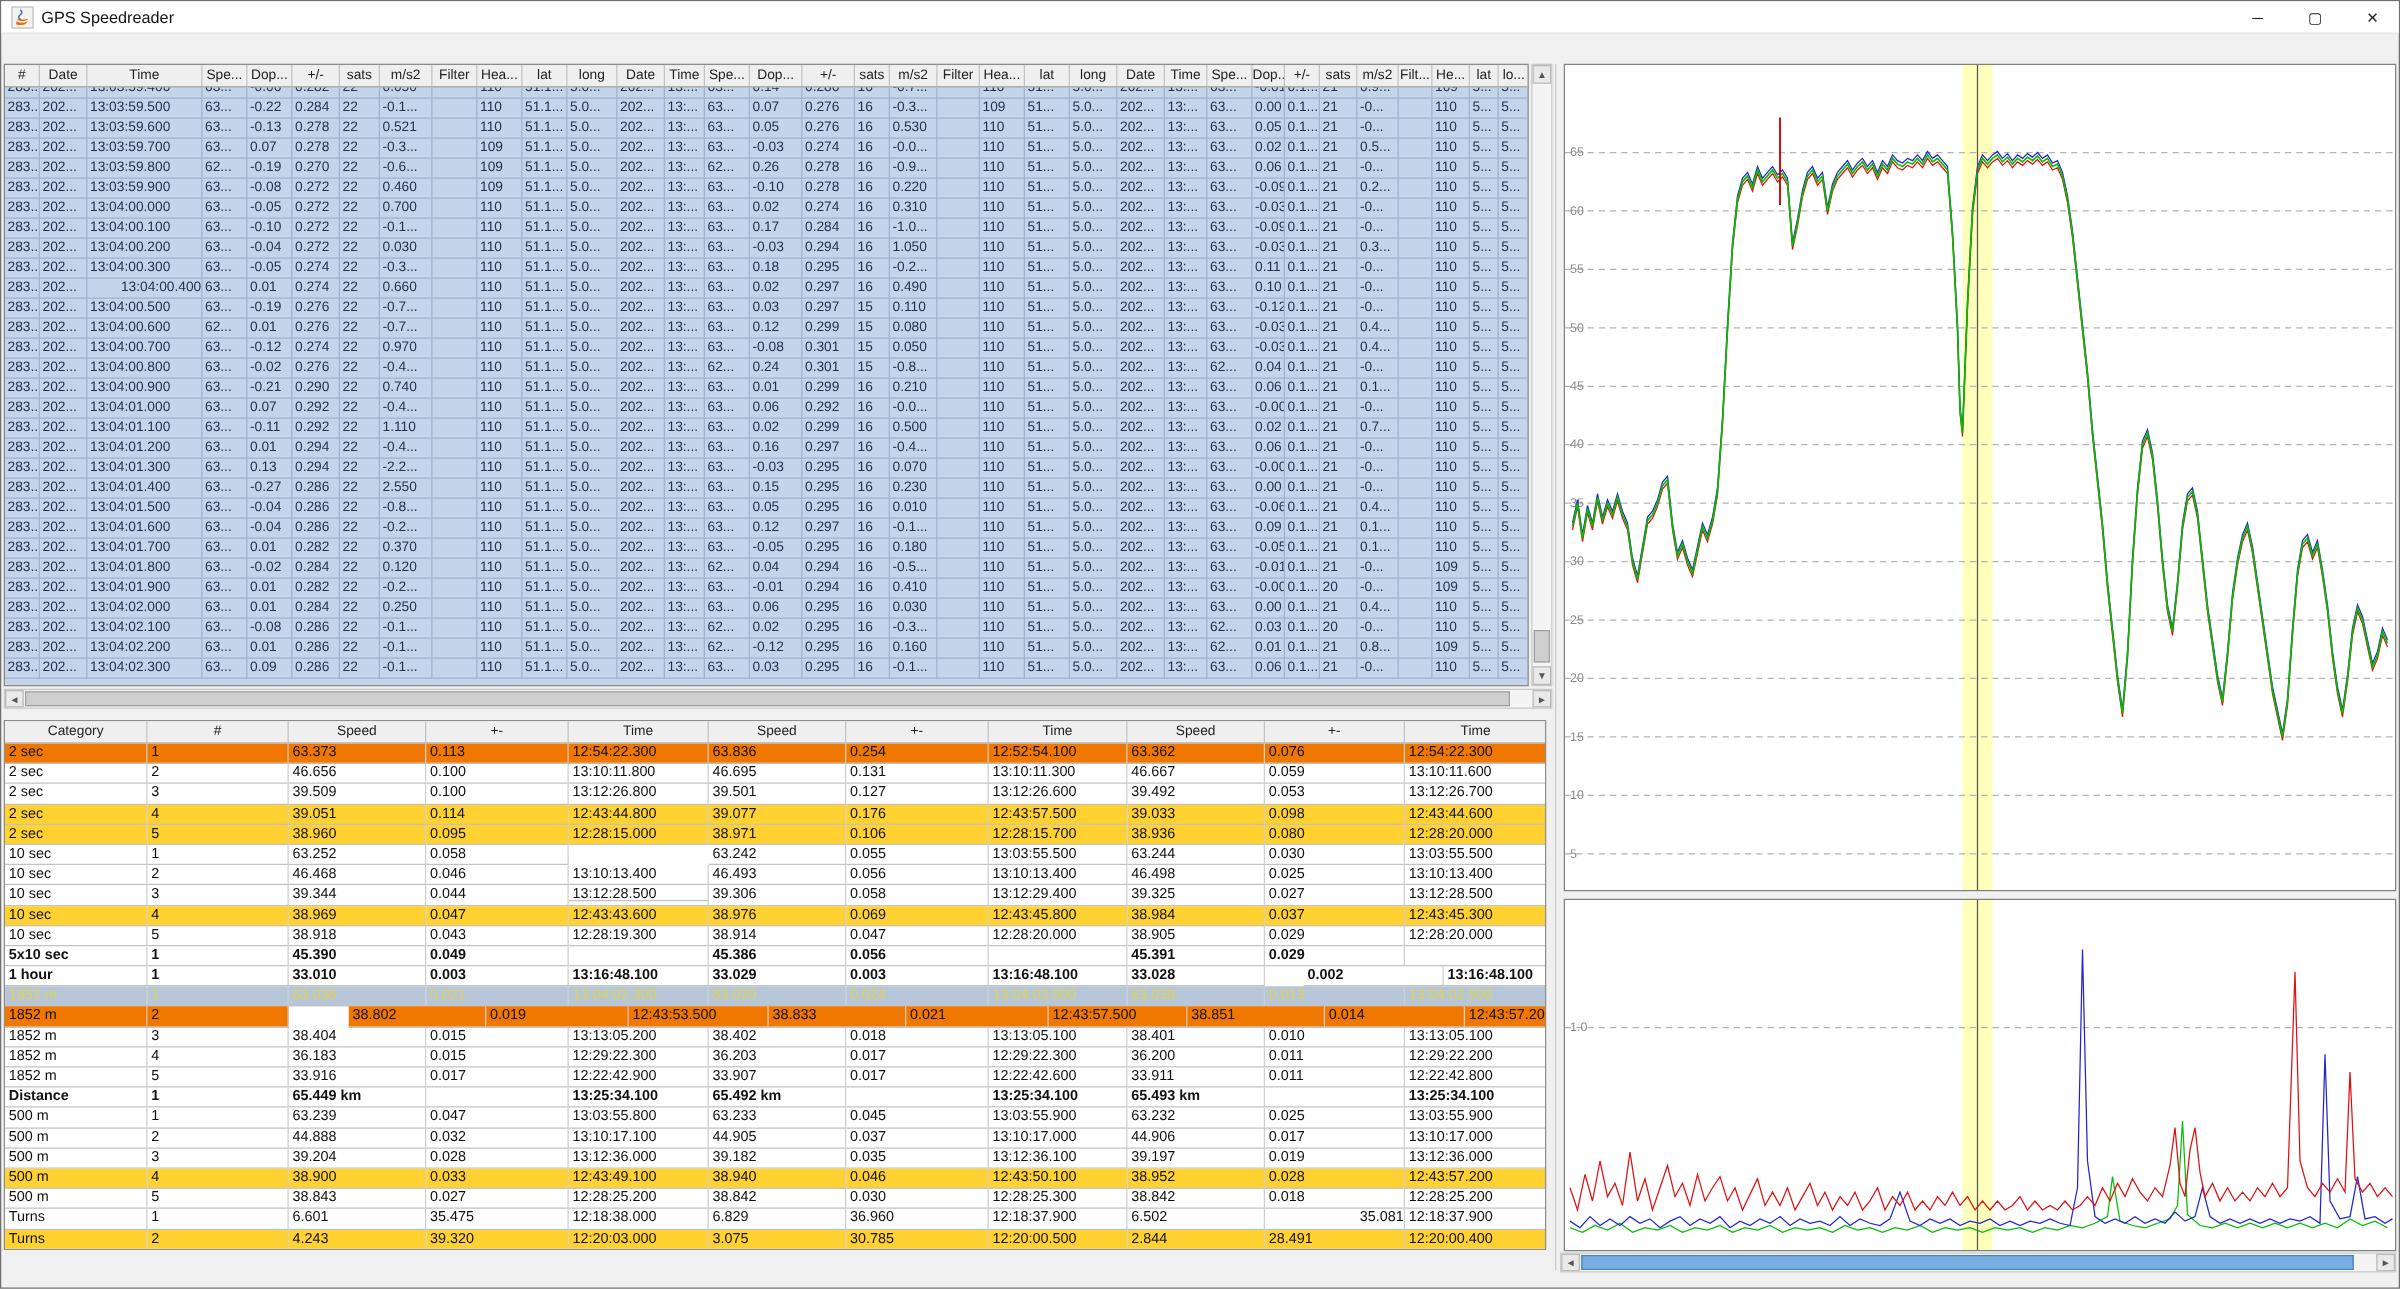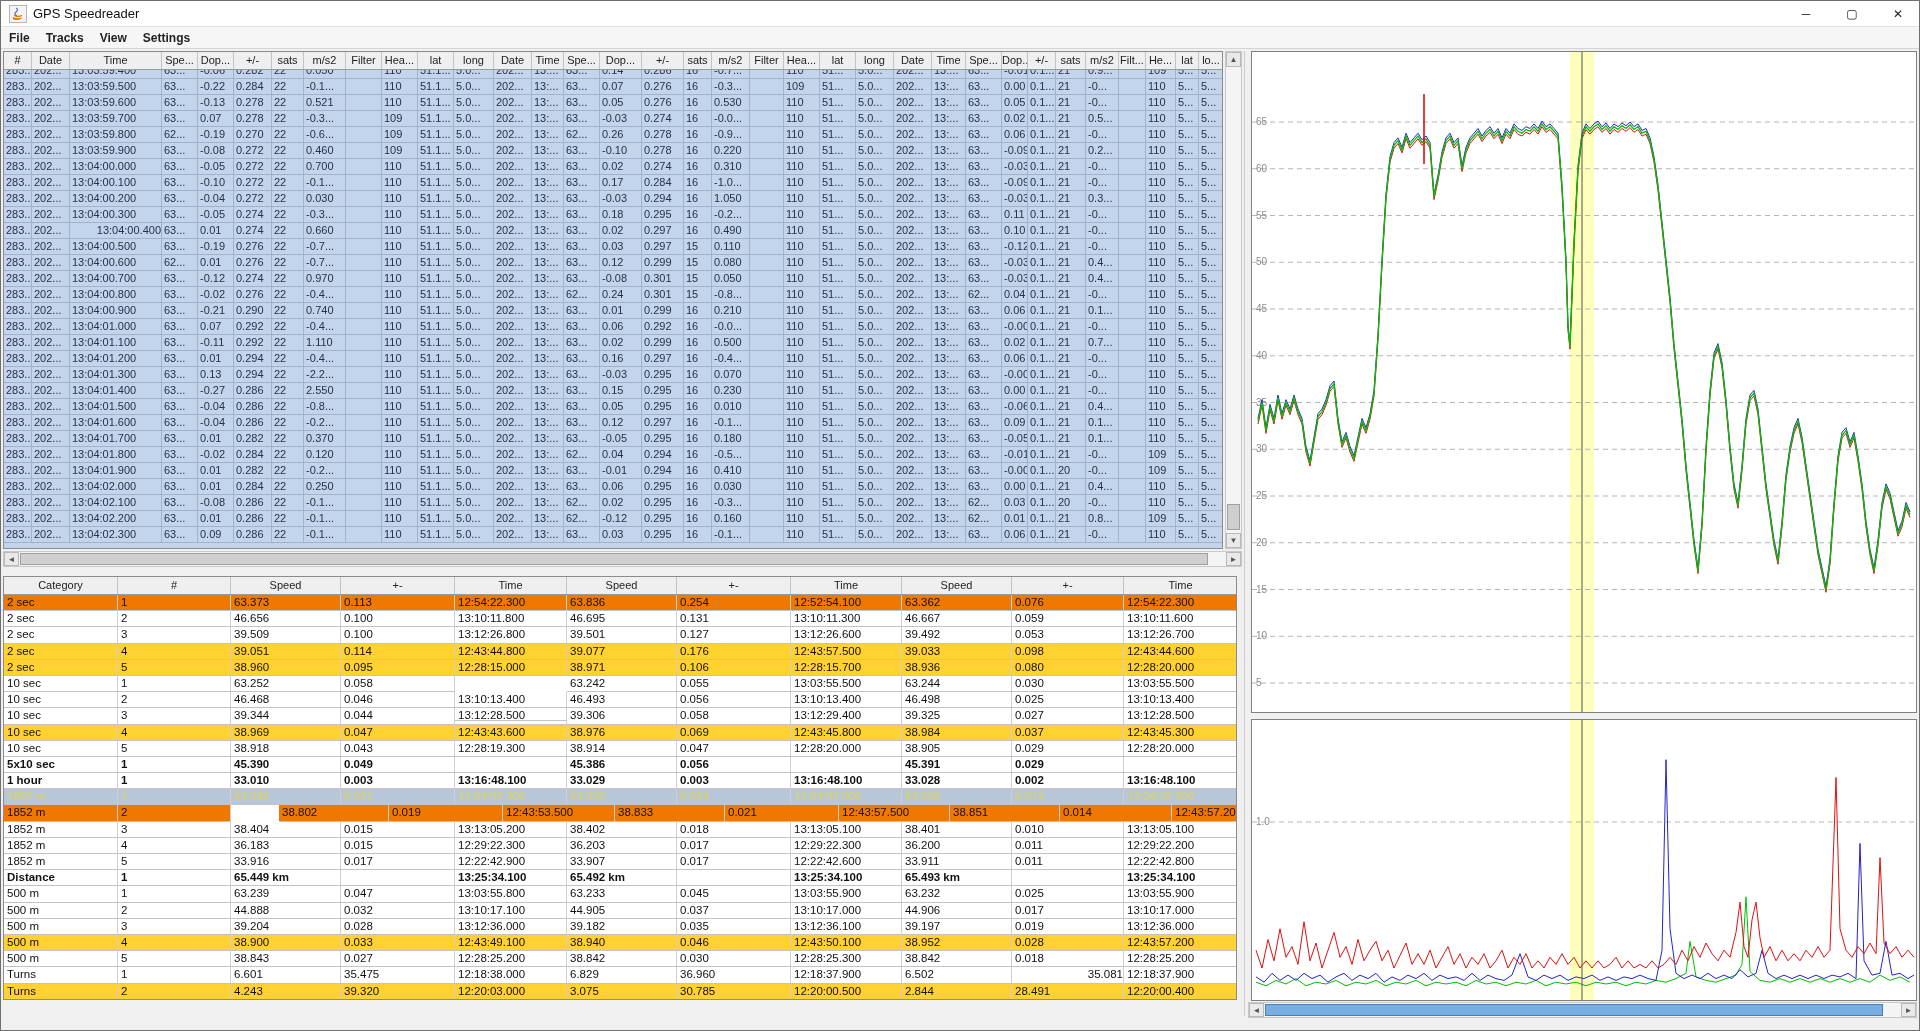--- a/index.html
+++ b/index.html
@@ -72,26 +72,20 @@
       </svg>
     </span>
     <span class="title">GPS Speedreader</span>
     <div class="winbtns">
       <div class="winbtn">─</div>
       <div class="winbtn">▢</div>
       <div class="winbtn">✕</div>
     </div>
   </div>
 
-  <div class="menubar">
-    <span class="menu-item">File</span>
-    <span class="menu-item">Tracks</span>
-    <span class="menu-item">View</span>
-    <span class="menu-item">Settings</span>
-  </div>
 
   <div class="toptable" id="topTable">
       <div class="thead">
         <div class="th" style="width: 28px;">#</div>
         <div class="th" style="width: 38px;">Date</div>
         <div class="th" style="width: 92px;">Time</div>
         <div class="th" style="width: 36px;">Spe...</div>
         <div class="th" style="width: 36px;">Dop...</div>
         <div class="th" style="width: 38px;">+/-</div>
         <div class="th" style="width: 32px;">sats</div>
@@ -1381,21 +1375,21 @@
       <div class="btr row-bold">
         <div class="btd" style="width: 114px;">1 hour</div>
         <div class="btd" style="width: 113px;">1</div>
         <div class="btd" style="width: 110px;">33.010</div>
         <div class="btd" style="width: 114px;">0.003</div>
         <div class="btd" style="width: 112px;">13:16:48.100</div>
         <div class="btd" style="width: 110px;">33.029</div>
         <div class="btd" style="width: 114px;">0.003</div>
         <div class="btd" style="width: 111px;">13:16:48.100</div>
         <div class="btd" style="width: 110px;">33.028</div>
-        <div class="btd" style="width: 112px;">0.002</div>
+        <div class="btd" style="width: 112px; margin-left: 31px;">0.002</div>
         <div class="btd" style="width: 114px;">13:16:48.100</div>
       </div>
       <div class="btr row-selected">
         <div class="btd" style="width: 114px;">1852 m</div>
         <div class="btd" style="width: 113px;">1</div>
         <div class="btd" style="width: 110px;">63.036</div>
         <div class="btd" style="width: 114px;">0.021</div>
         <div class="btd" style="width: 112px;">13:04:02.300</div>
         <div class="btd" style="width: 110px;">63.020</div>
         <div class="btd" style="width: 114px;">0.024</div>

